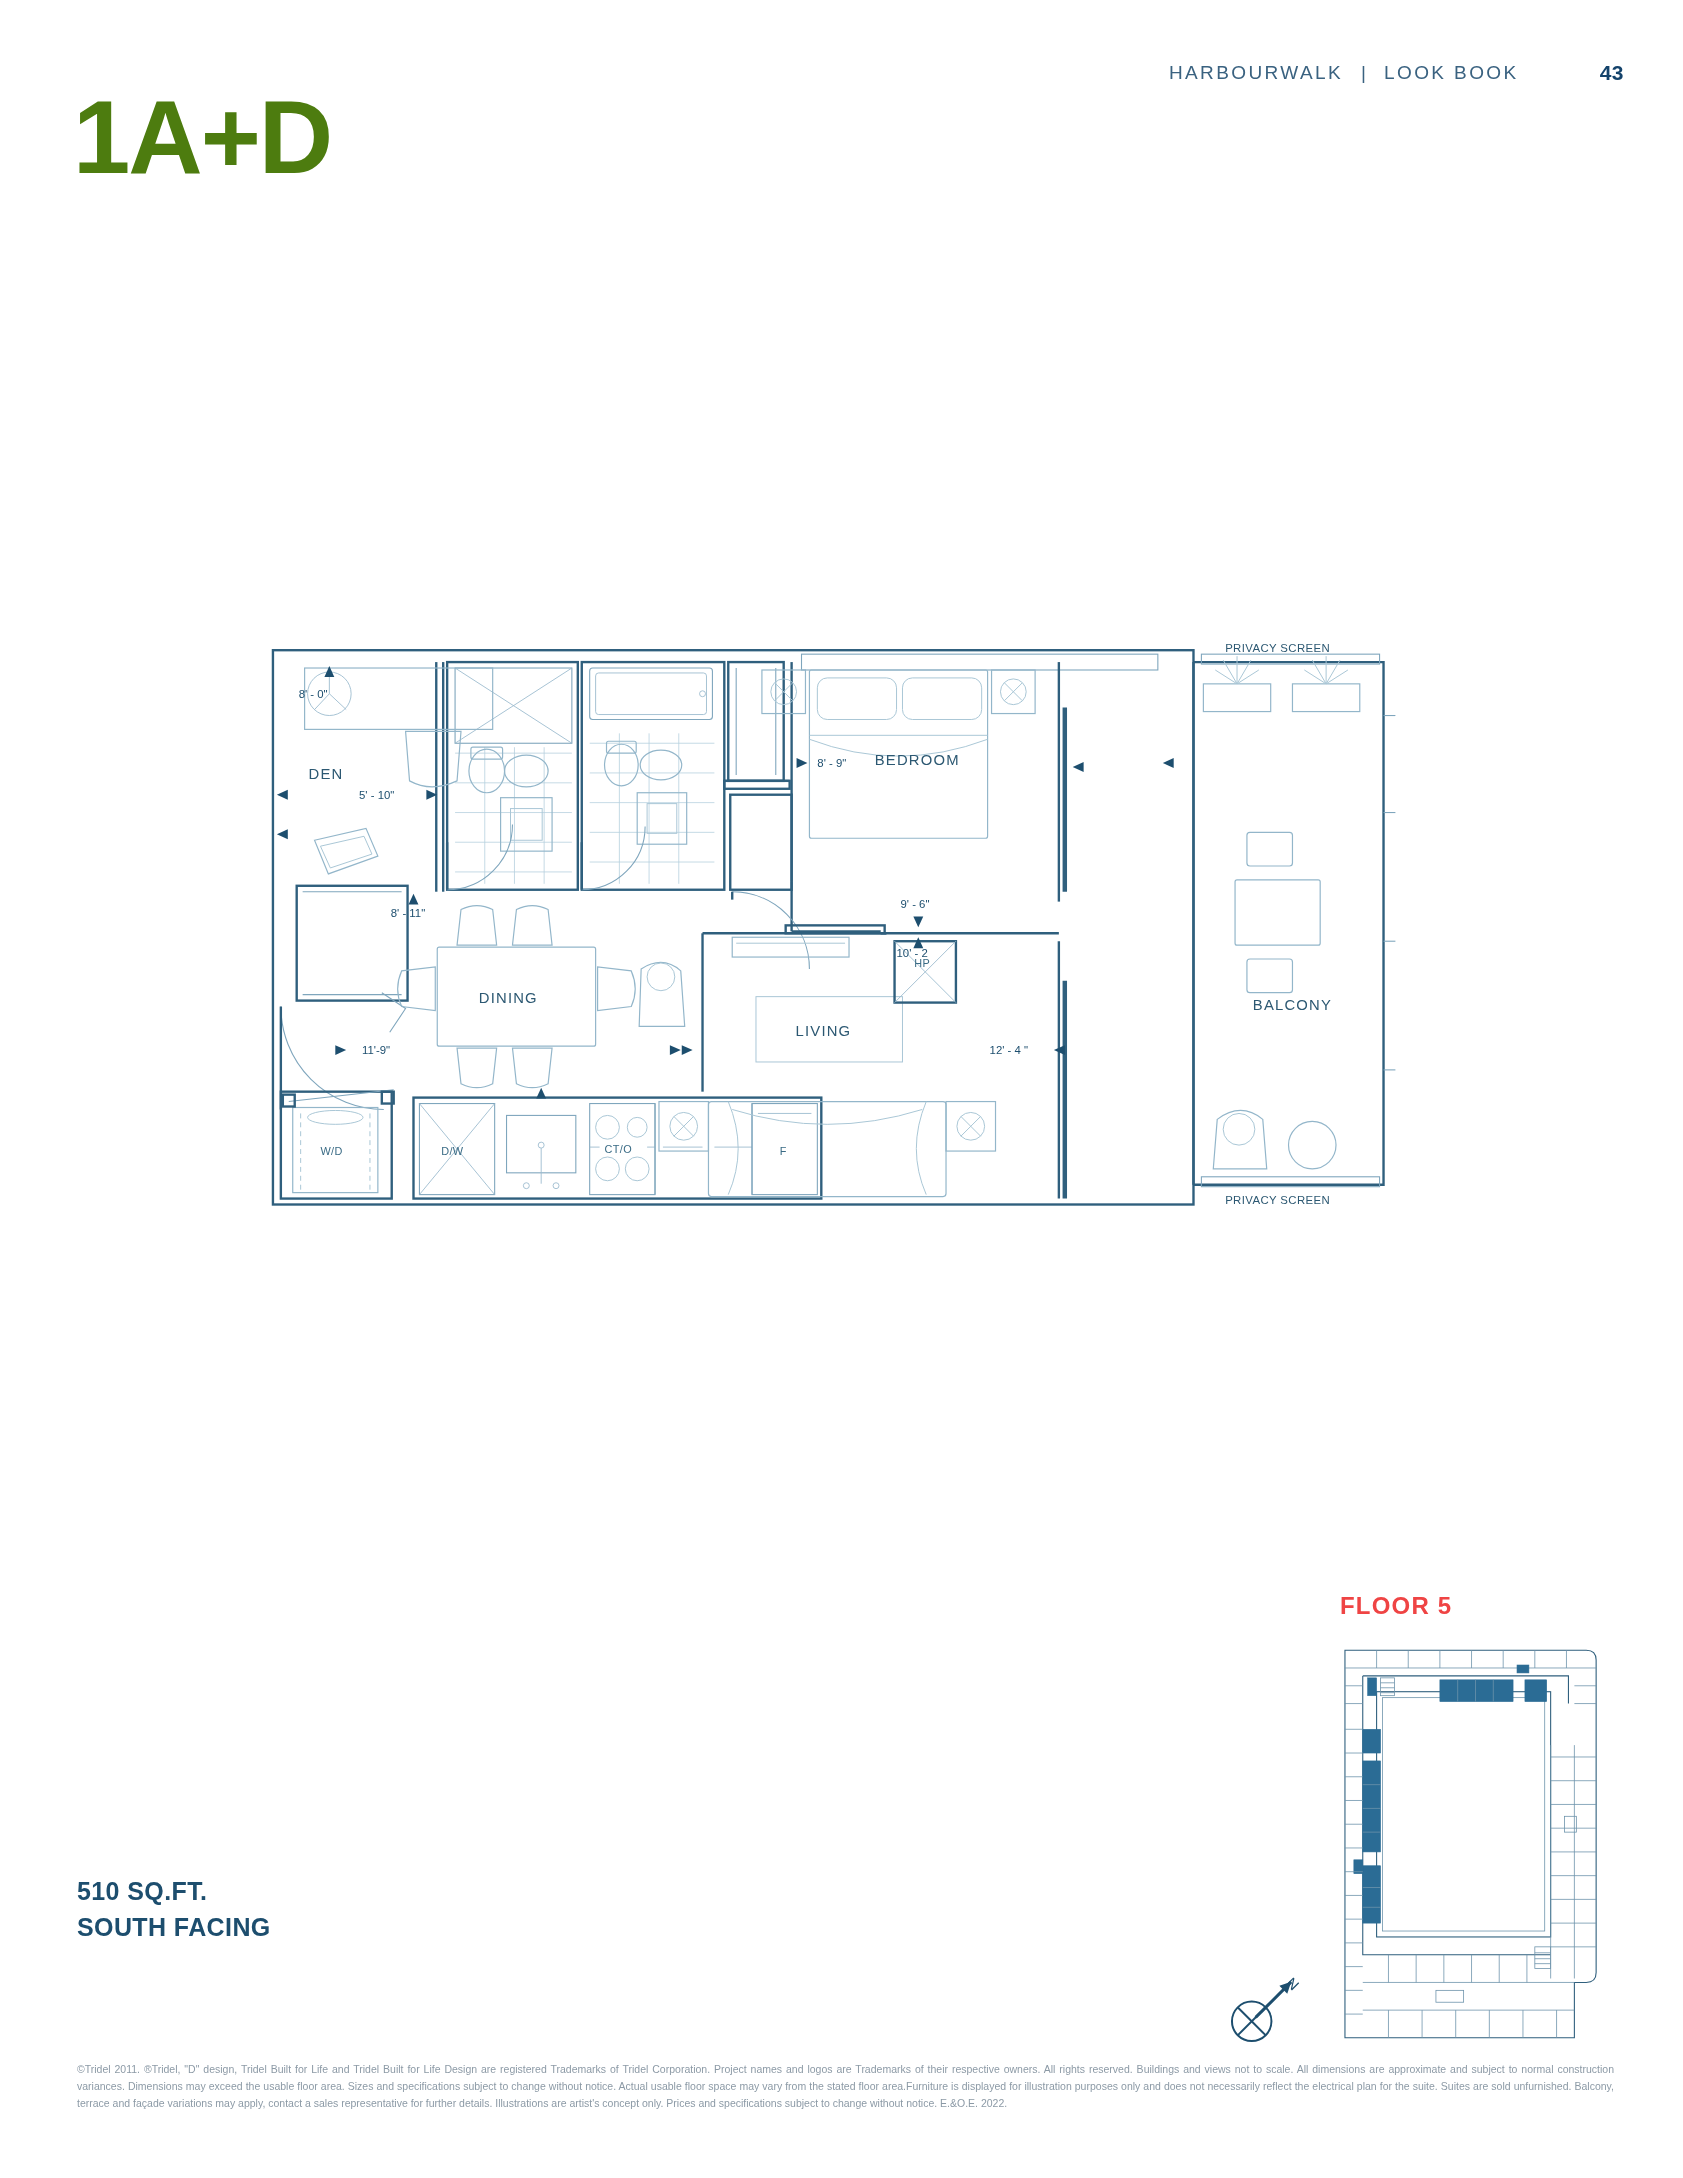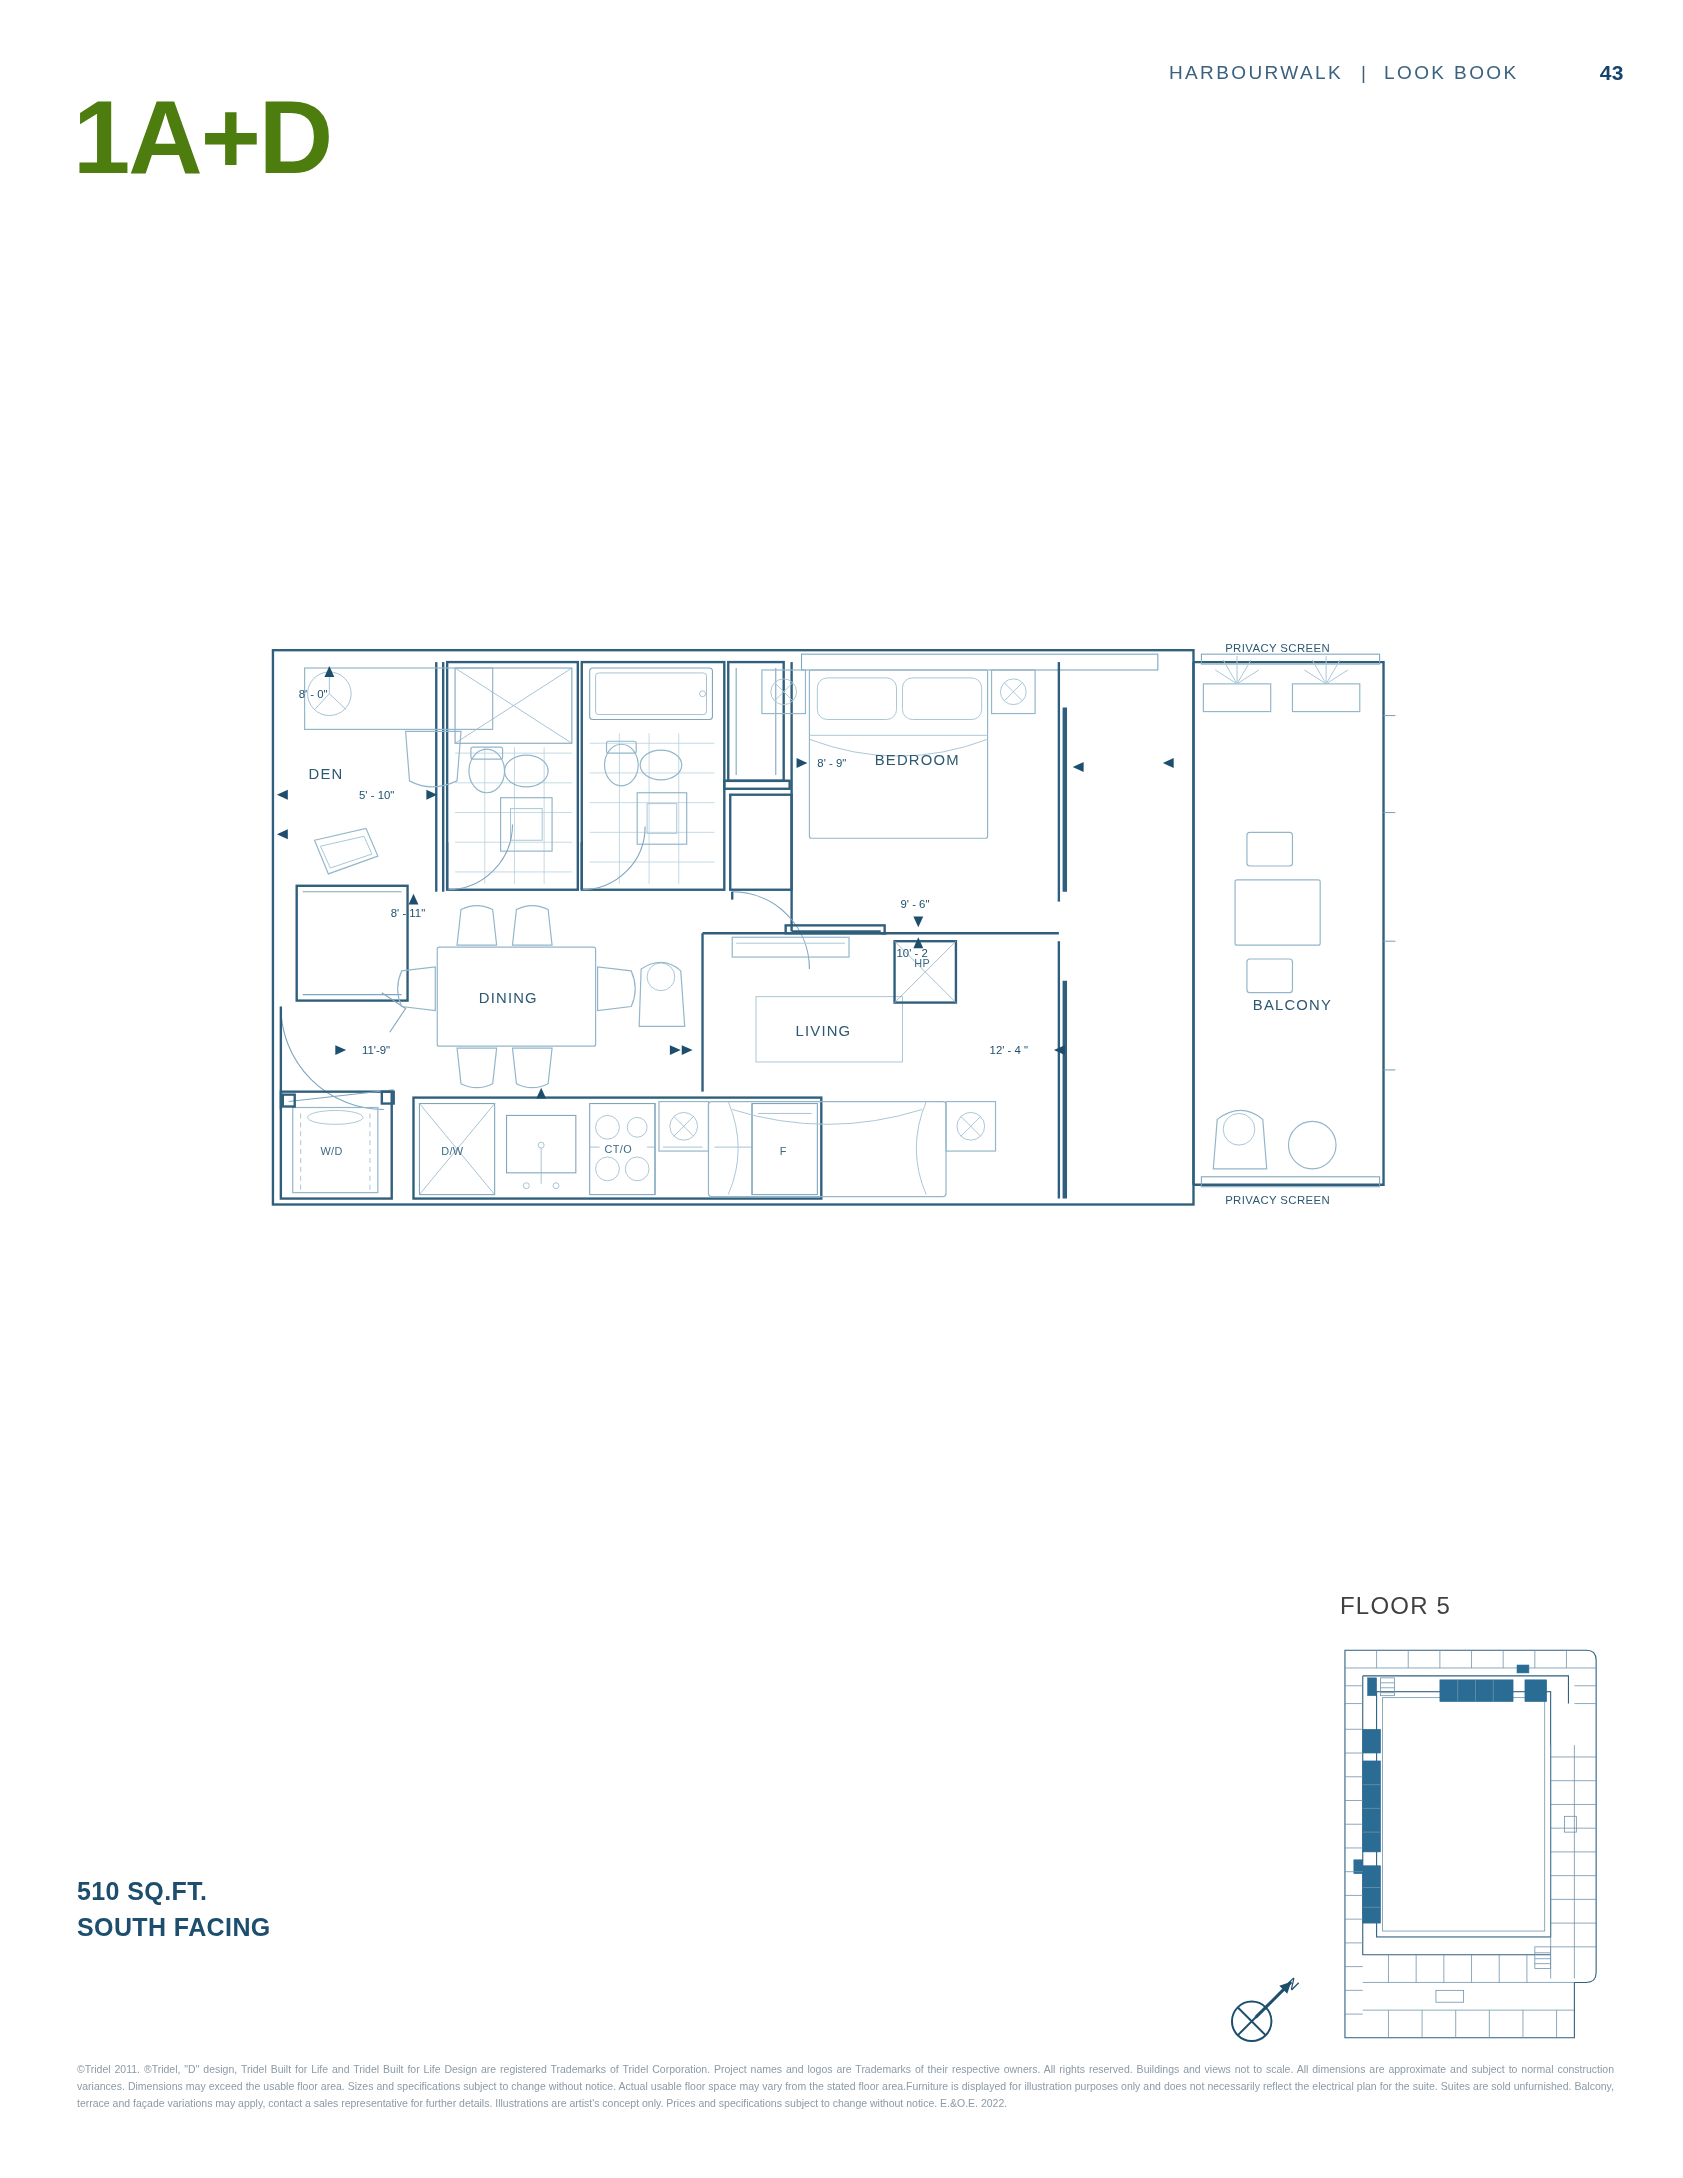--- a/index.html
+++ b/index.html
@@ -66,23 +66,23 @@
     height: 733px;
   }
   #floorplan-svg { display: block; }
 
   
   #keyplan-title {
     position: absolute;
     left: 1340px;
     top: 1592px;
     font-size: 24px;
-    font-weight: normal;
+    font-weight: bold;
     letter-spacing: 1.2px;
-    color: #404040;
+    color: #ef4444;
   }
   #keyplan-wrap {
     position: absolute;
     left: 1341px;
     top: 1646px;
     width: 267px;
     height: 396px;
   }
   #compass-wrap {
     position: absolute;

